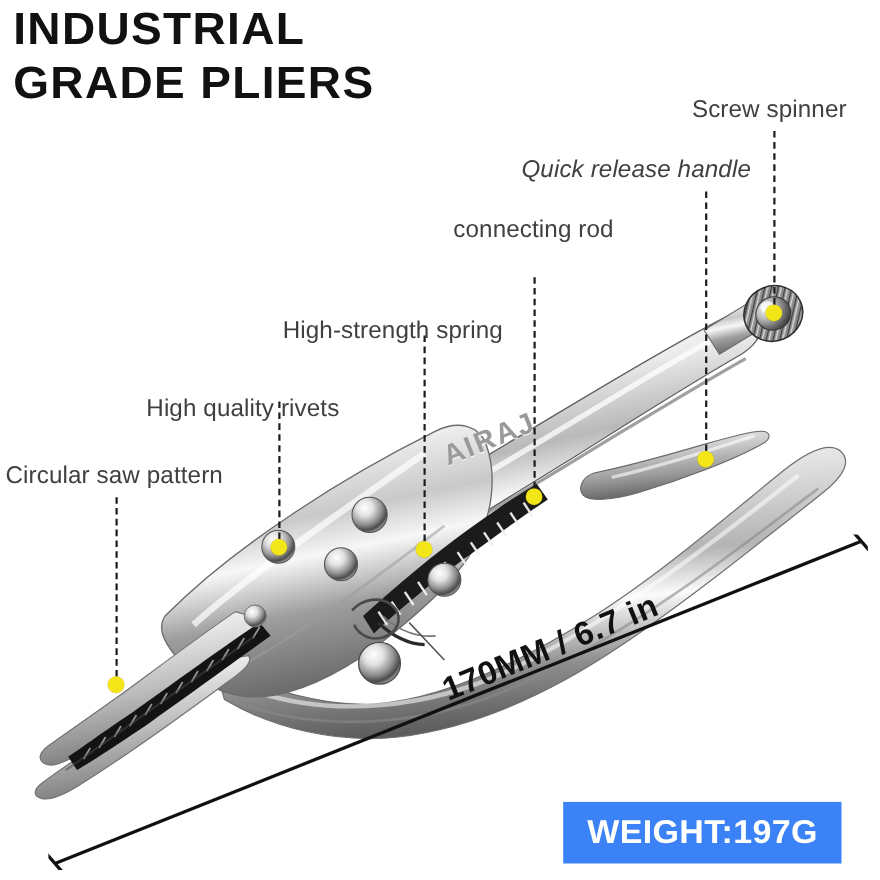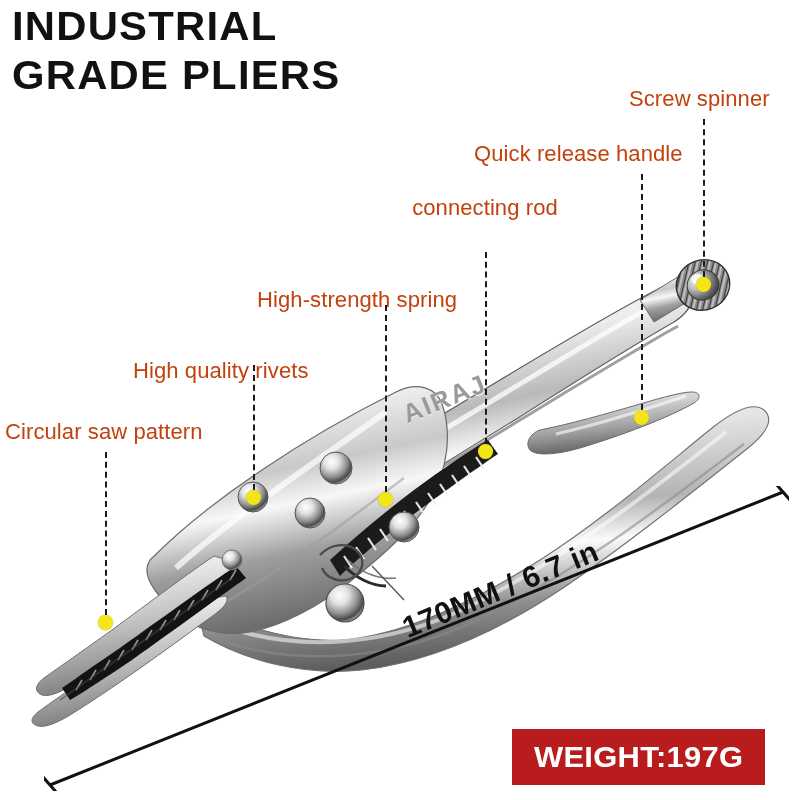--- a/index.html
+++ b/index.html
@@ -36,21 +36,21 @@
     transform: scaleX(1.02);
     transform-origin: left center;
   }
 
   
   .callout-label {
     position: absolute;
     font-family: "Liberation Sans", "DejaVu Sans", sans-serif;
     font-size: 22px;
     line-height: 26px;
-    color: #c2410c;
+    color: #404040;
     white-space: nowrap;
     letter-spacing: 0.1px;
   }
   .callout-label.two-line {
     text-align: center;
     white-space: normal;
     line-height: 25px;
   }
   .leader {
     position: absolute;
@@ -89,21 +89,21 @@
     white-space: nowrap;
   }
 
   
   #weight-badge {
     position: absolute;
     left: 512px;
     top: 729px;
     width: 253px;
     height: 56px;
-    background: #b91c1c;
+    background: #3b82f6;
     display: flex;
     align-items: center;
     justify-content: center;
   }
   #weight-badge span {
     color: #ffffff;
     font-family: "Liberation Sans", "DejaVu Sans", sans-serif;
     font-weight: 700;
     font-size: 30px;
     letter-spacing: 0.3px;
@@ -345,21 +345,21 @@
     <div class="callout-label" style="left:257px; top:287px;">High-strength spring</div>
     <div class="leader" style="left:385px; top:305px; height:187px;"></div>
     <div class="dot" style="left:378px; top:492px;"></div>
 
     <div class="callout-label two-line" style="left:402px; top:195px; width:166px;">
       <div>connecting rod</div>
     </div>
     <div class="leader" style="left:485px; top:252px; height:192px;"></div>
     <div class="dot" style="left:478px; top:444px;"></div>
 
-    <div class="callout-label" style="left:474px; top:141px;">Quick release handle</div>
+    <div class="callout-label" style="left:474px; top:141px;font-style:italic;">Quick release handle</div>
     <div class="leader" style="left:641px; top:174px; height:236px;"></div>
     <div class="dot" style="left:634px; top:410px;"></div>
 
     <div class="callout-label" style="left:629px; top:86px;">Screw spinner</div>
     <div class="leader" style="left:703px; top:119px; height:158px;"></div>
     <div class="dot" style="left:696px; top:277px;"></div>
   </div>
 
   <svg id="dim-line" viewBox="0 0 745 305" aria-hidden="true">
     <line x1="6" y1="299" x2="739" y2="6" stroke="#111111" stroke-width="3"></line>

